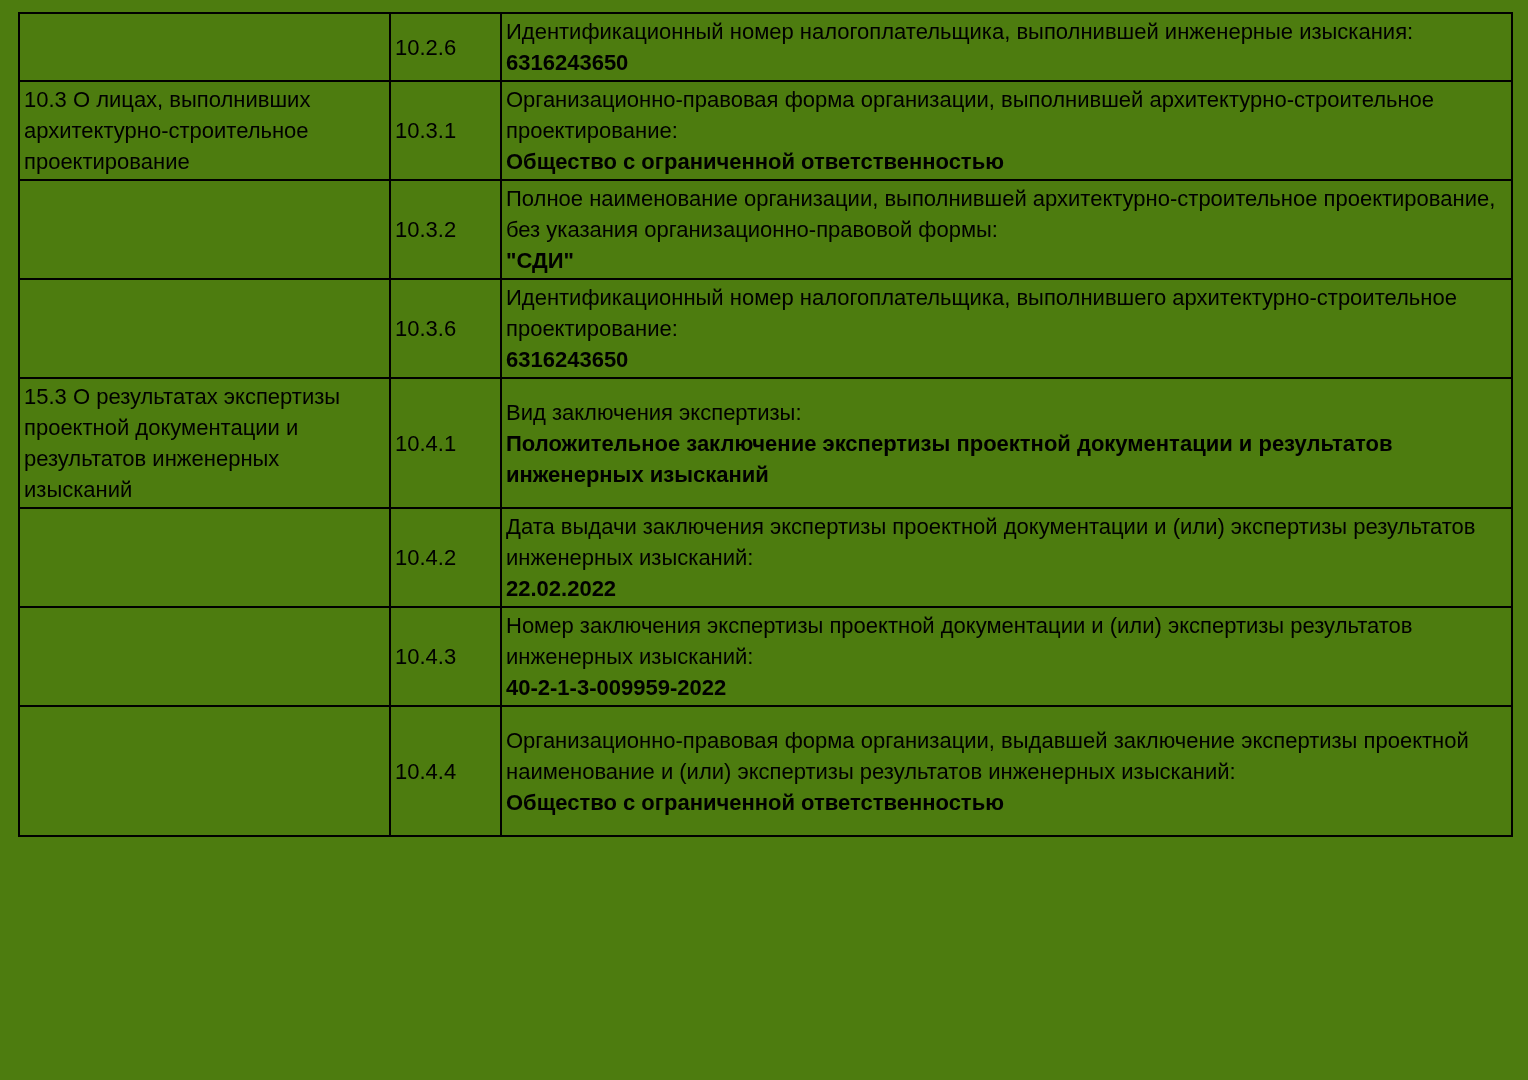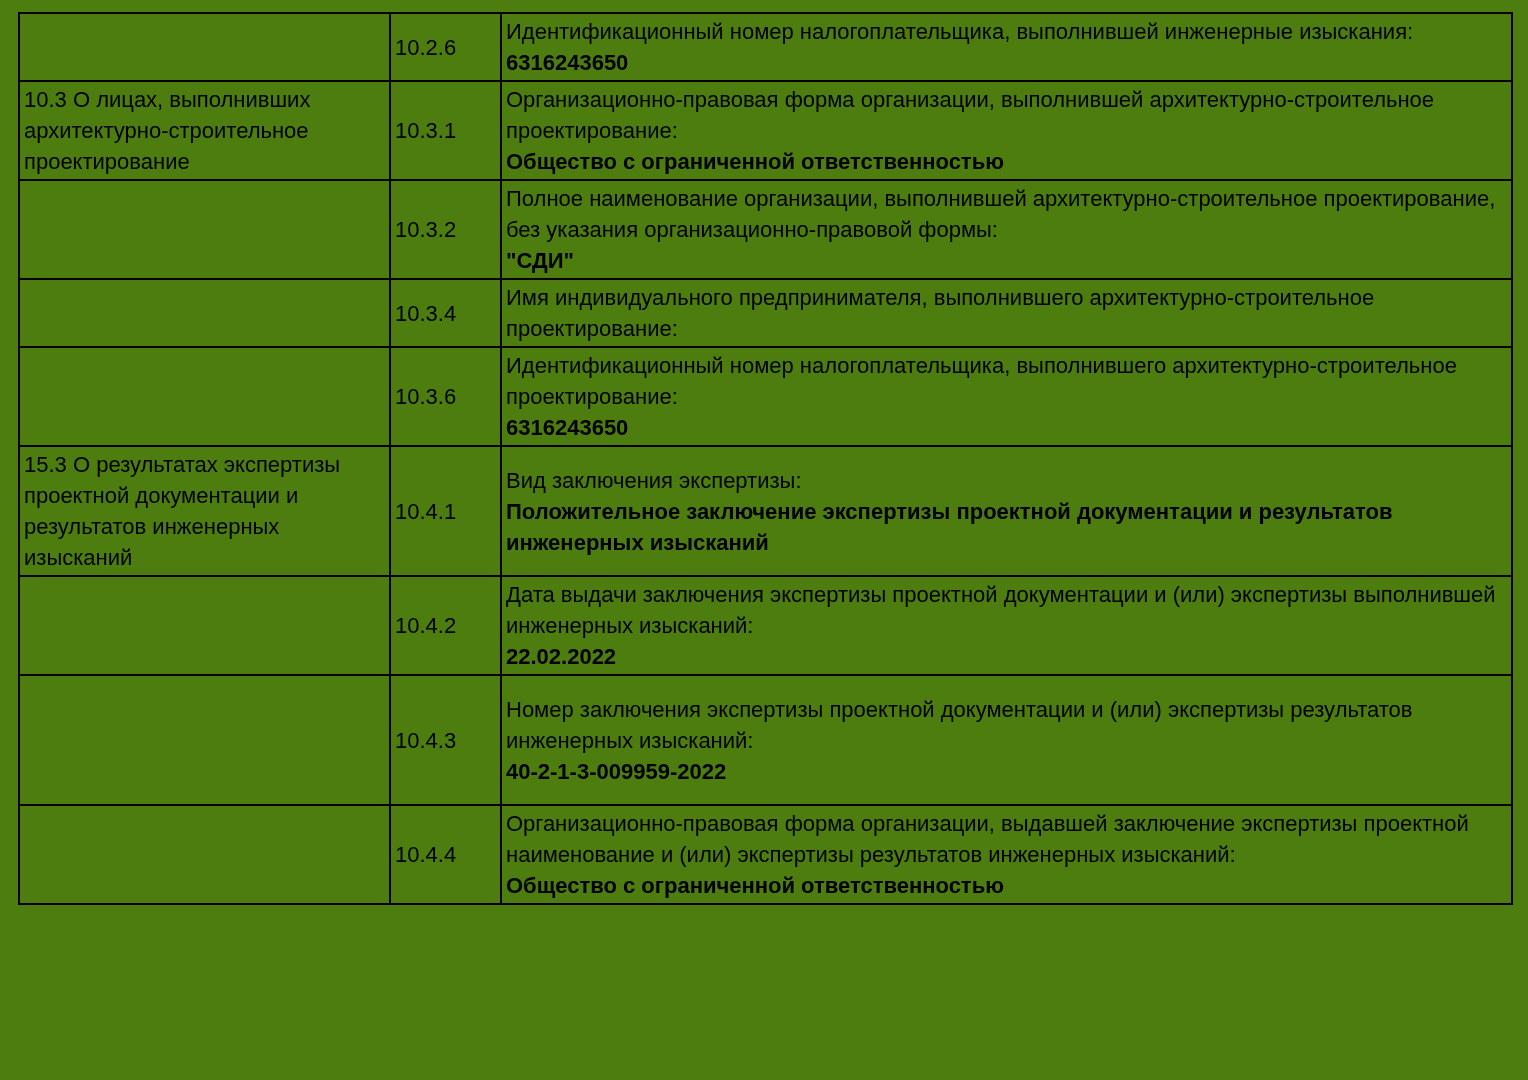--- a/index.html
+++ b/index.html
@@ -95,32 +95,20 @@
     <td class="c2">
       <span>10.3.2</span>
     </td>
     <td class="c3">
       <span class="lbl">Полное наименование организации, выполнившей архитектурно-строительное проектирование, без указания организационно-правовой формы:</span>
       <span class="val">"СДИ"</span>
     </td>
   </tr>
 
 
-  <tr>
-    <td class="c1">
-      <span class="sec"></span>
-    </td>
-    <td class="c2">
-      <span>10.3.4</span>
-    </td>
-    <td class="c3">
-      <span class="lbl">Имя индивидуального предпринимателя, выполнившего архитектурно-строительное проектирование:</span>
-
-    </td>
-  </tr>
 
 
   <tr>
     <td class="c1">
       <span class="sec"></span>
     </td>
     <td class="c2">
       <span>10.3.6</span>
     </td>
     <td class="c3">
@@ -143,21 +131,21 @@
   </tr>
 
   <tr>
     <td class="c1">
       <span class="sec"></span>
     </td>
     <td class="c2">
       <span>10.4.2</span>
     </td>
     <td class="c3">
-      <span class="lbl">Дата выдачи заключения экспертизы проектной документации и (или) экспертизы выполнившей инженерных изысканий:</span>
+      <span class="lbl">Дата выдачи заключения экспертизы проектной документации и (или) экспертизы результатов инженерных изысканий:</span>
       <span class="val">22.02.2022</span>
     </td>
   </tr>
 
   <tr>
     <td class="c1">
       <span class="sec"></span>
     </td>
     <td class="c2">
       <span>10.4.3</span>

